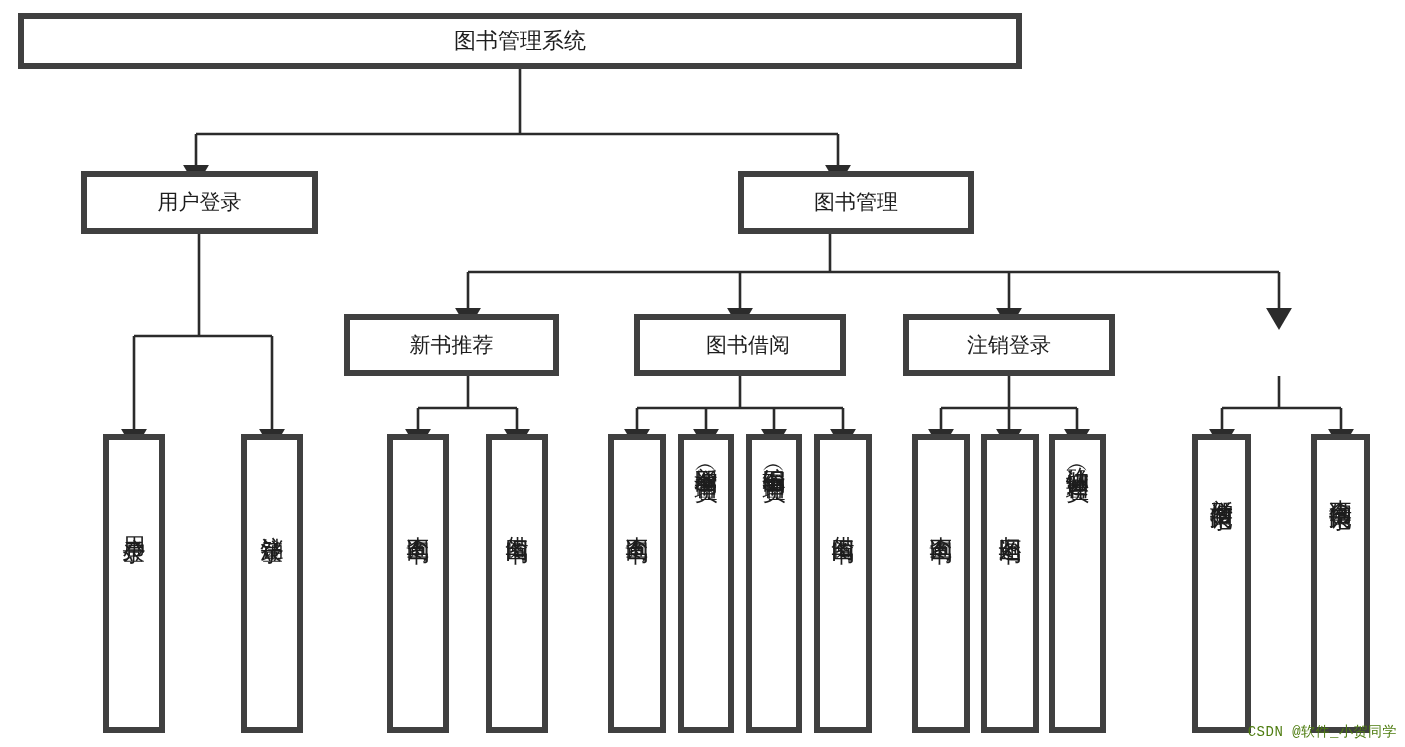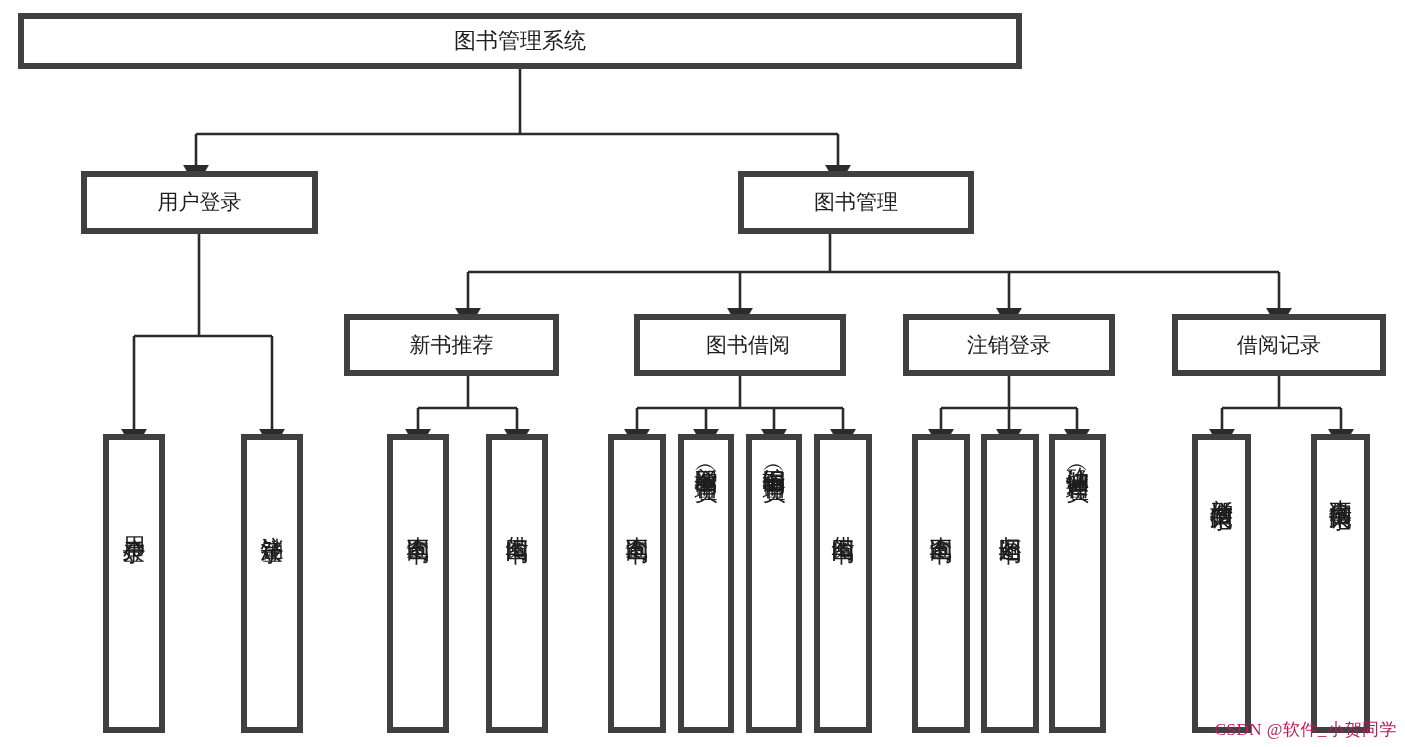--- a/index.html
+++ b/index.html
@@ -60,23 +60,23 @@
     writing-mode: vertical-rl;
     text-orientation: upright;
     letter-spacing: 2px;
     line-height: 1;
     display: block;
   }
   .watermark {
     position: absolute;
     right: 8px;
     bottom: 6px;
-    font-size: 17px;
-    color: #be185d;
-    font-family: Liberation Serif, serif;
+    font-size: 14px;
+    color: #4d7c0f;
+    font-family: Liberation Mono, monospace;
     letter-spacing: 0.5px;
     white-space: nowrap;
     user-select: none;
   }
 </style>
 </head>
 <body>
 
 <div id="diagram-root">
 
@@ -143,23 +143,20 @@
 
   <div class="node-box horiz" style="left:344px; top:314px; width:215px; height:62px;">
     <span class="node-label">新书推荐</span>
   </div>
   <div class="node-box horiz" style="left:634px; top:314px; width:212px; height:62px;padding-left:16px;">
     <span class="node-label">图书借阅</span>
   </div>
   <div class="node-box horiz" style="left:903px; top:314px; width:212px; height:62px;">
     <span class="node-label">注销登录</span>
   </div>
-  <div class="node-box horiz" style="left:1172px; top:314px; width:214px; height:62px;">
-    <span class="node-label">借阅记录</span>
-  </div>
 
   <div class="node-box vert" style="left:103px; top:434px; width:62px; height:299px; padding-top:78px;">
     <span class="node-label">用户登录</span>
   </div>
   <div class="node-box vert" style="left:241px; top:434px; width:62px; height:299px; padding-top:78px;">
     <span class="node-label">注销登录</span>
   </div>
 
   <div class="node-box vert" style="left:387px; top:434px; width:62px; height:299px; padding-top:78px;">
     <span class="node-label">查询图书</span>

